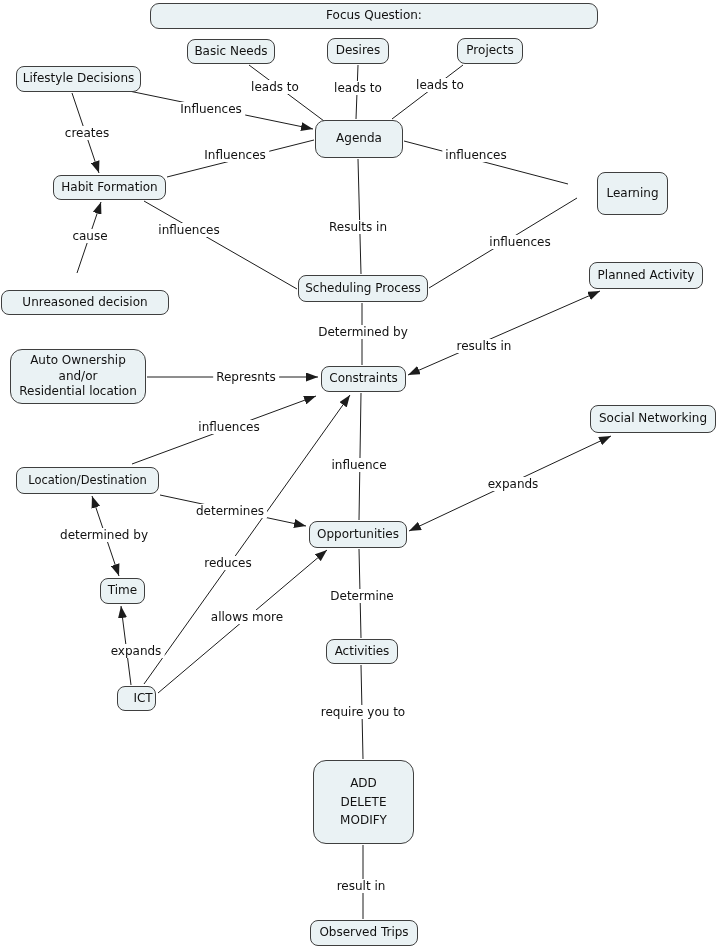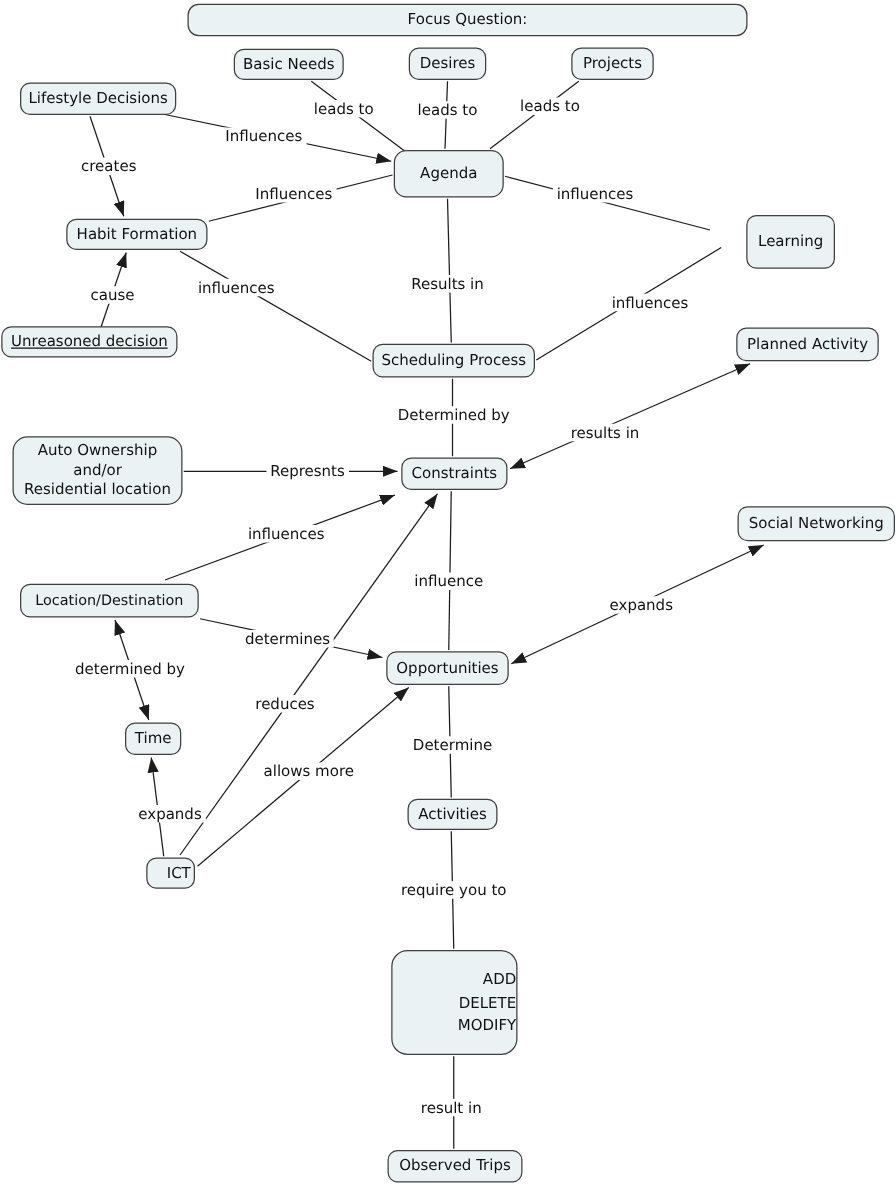--- a/index.html
+++ b/index.html
@@ -34,32 +34,32 @@
   #n-focus{left:150px;top:3px;width:448px;height:26px;flex-direction:row;border-radius:9px;}
   #n-focus .q{font-style:italic;margin-left:5px;}
   
   #n-basic-needs{left:187px;top:39px;width:88px;height:25px;}
   #n-desires{left:327px;top:38px;width:62px;height:26px;}
   #n-projects{left:457px;top:38px;width:66px;height:26px;}
   #n-lifestyle{left:16px;top:66px;width:125px;height:26px;}
   #n-agenda{left:315px;top:120px;width:88px;height:38px;border-radius:10px;}
   #n-habit{left:53px;top:175px;width:113px;height:25px;}
   #n-learning{left:569px;top:172px;width:71px;height:43px;margin-left:28px;}
-  #n-unreasoned{left:1px;top:261px;width:141px;height:25px;text-decoration:underline;}
+  #n-unreasoned{left:1px;top:290px;width:168px;height:25px;}
   #n-scheduling{left:298px;top:275px;width:130px;height:27px;}
   #n-planned{left:589px;top:262px;width:114px;height:27px;}
   #n-auto{left:10px;top:349px;width:136px;height:55px;border-radius:12px;}
   #n-constraints{left:321px;top:366px;width:85px;height:26px;}
   #n-social{left:590px;top:405px;width:126px;height:28px;}
   #n-location{left:16px;top:467px;width:143px;height:27px;font-size:11.5px;}
   #n-opportunities{left:309px;top:521px;width:98px;height:27px;}
   #n-time{left:100px;top:578px;width:45px;height:26px;}
   #n-ict{left:117px;top:686px;width:39px;height:25px;padding-left:13px;}
   #n-activities{left:326px;top:639px;width:72px;height:25px;}
-  #n-add{left:313px;top:760px;width:101px;height:84px;border-radius:13px;line-height:1.55;align-items:flex-end;}
+  #n-add{left:313px;top:760px;width:101px;height:84px;border-radius:13px;line-height:1.55;}
   #n-observed{left:310px;top:920px;width:108px;height:26px;}
   
   #l-leads1{left:275px;top:87px;}
   #l-leads2{left:358px;top:88px;}
   #l-leads3{left:440px;top:85px;}
   #l-infl-la{left:211px;top:109px;}
   #l-creates{left:87px;top:133px;}
   #l-infl-ha{left:235px;top:155px;}
   #l-cause{left:90px;top:236px;}
   #l-infl-hs{left:189px;top:230px;}

